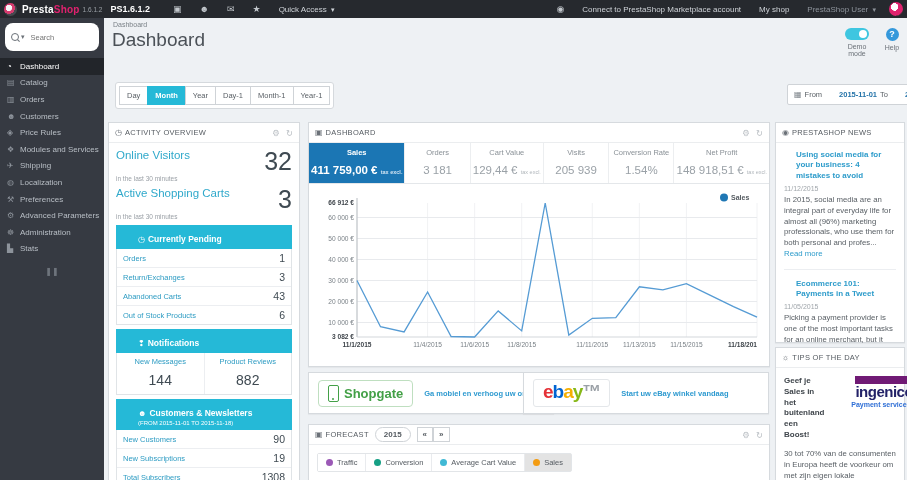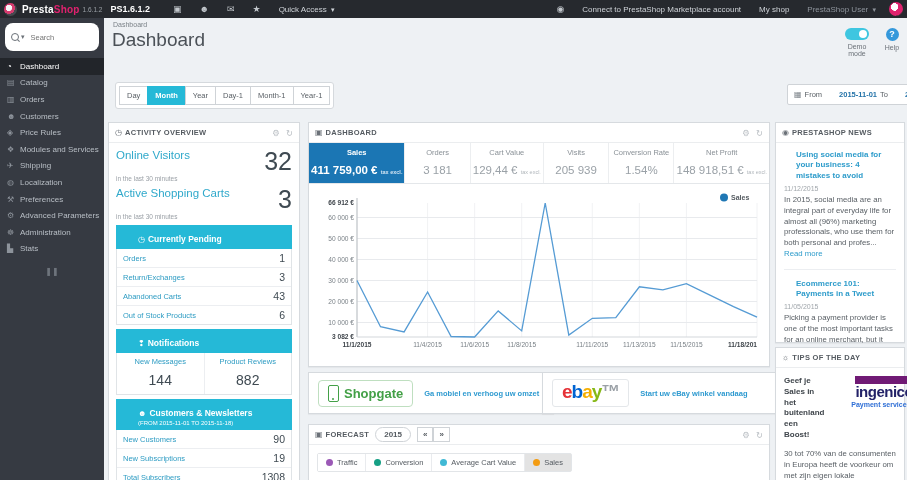--- a/index.html
+++ b/index.html
@@ -64,21 +64,21 @@
     border:1px solid #cfd3d7;border-radius:2px;display:flex;align-items:center;
     padding:0 6px;font-size:7.5px;color:#5a6066;cursor:pointer;white-space:nowrap;}
   .date-btn .cal{font-size:8px;margin-right:3px;color:#7a8187;}
   .date-btn b{color:#2574a9;margin:0 3px;padding-left:14px;}
 
   
   .panel{position:absolute;background:#fff;border:1px solid #d6dade;box-shadow:0 1px 1px rgba(0,0,0,.04);}
   .panel-hd{height:19px;display:flex;align-items:center;padding:0 6px;
     border-bottom:1px solid #ebedef;}
   .panel-hd .picon{font-size:8px;color:#6b7178;margin-right:3px;}
-  .panel-hd .ptitle{font-size:7.5px;font-weight:bold;color:#555b61;letter-spacing:.3px;}
+  .panel-hd .ptitle{font-size:7.5px;font-weight:normal;color:#555b61;letter-spacing:.3px;}
   .hd-tools{margin-left:auto;display:flex;gap:6px;}
   .hd-tools span{color:#b9bec3;font-size:8.5px;cursor:pointer;}
 
   
   .ao-body{padding:6px 7px;}
   .metric-row{display:flex;align-items:flex-start;justify-content:space-between;}
   .metric-label{font-size:11.5px;color:#30a9cb;cursor:pointer;}
   .metric-sub{font-size:6.5px;color:#9aa0a6;margin:1px 0 5px 0;}
   .metric-value{font-size:25px;color:#3f4a52;line-height:1;}
   .sec-hd{background:#25b9d7;color:#fff;padding:3px 22px;margin-top:4px;}
@@ -421,21 +421,21 @@
     </div>
   </div>
 
   <div class="panel banner" style="left:308px;top:372px;width:226px;height:40px;">
     <span class="sg-box">
       <span class="sg-phone"></span>
       <span class="sg-name">Shopgate</span>
     </span>
     <span class="banner-link">Ga mobiel en verhoog uw omzet</span>
   </div>
-  <div class="panel banner" style="left:542px;top:372px;width:226px;height:40px;">
+  <div class="panel banner" style="left:523px;top:372px;width:226px;height:40px;">
     <span class="ebay-box"><span class="eb-e">e</span><span class="eb-b">b</span><span class="eb-a">a</span><span class="eb-y">y</span><span class="eb-tm">™</span></span>
     <span class="banner-link">Start uw eBay winkel vandaag</span>
   </div>
 
   <div class="panel" style="left:308px;top:424px;width:460px;height:90px;">
     <div class="panel-hd">
       <span class="picon">▣</span>
       <span class="ptitle">FORECAST</span>
       <span class="fc-year">2015</span>
       <span class="fc-arrow">«</span>

